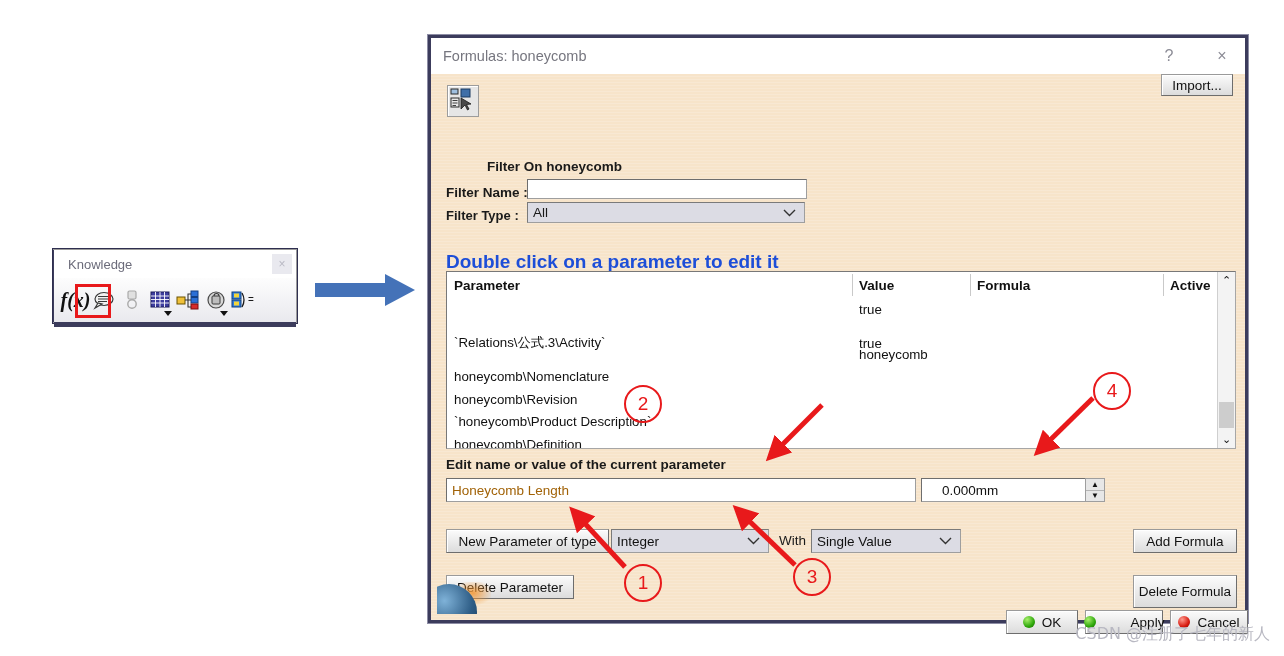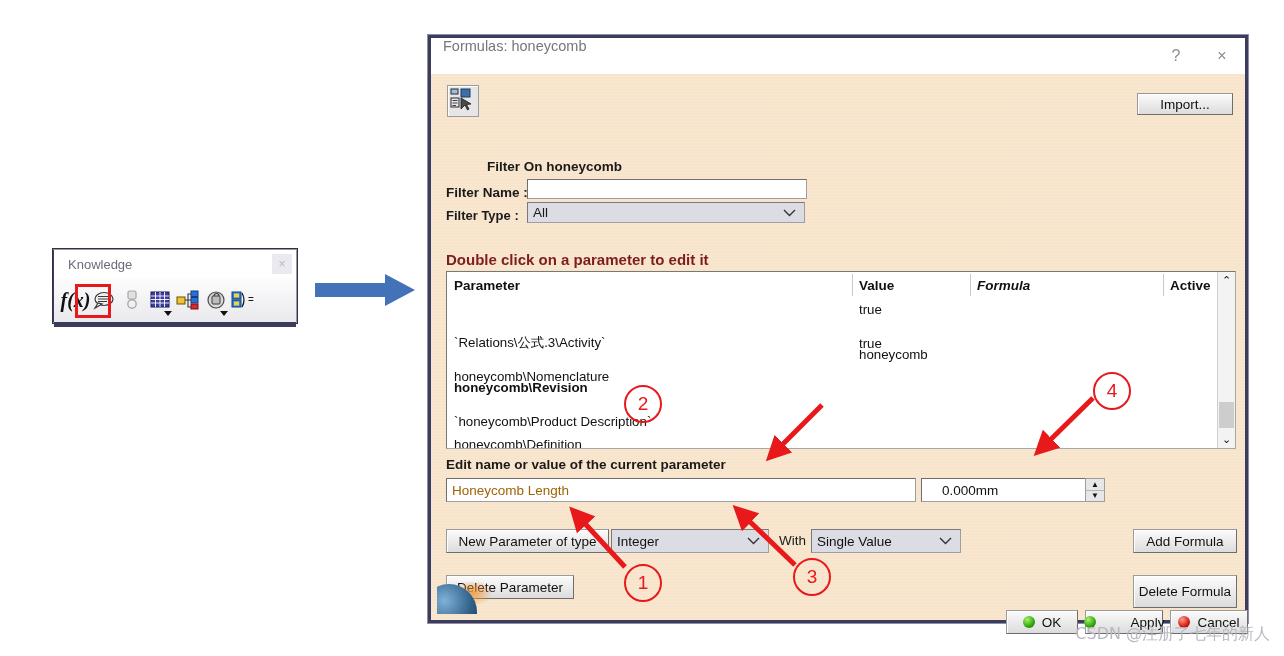--- a/index.html
+++ b/index.html
@@ -43,21 +43,21 @@
   #blue-arrow{position:absolute;left:315px;top:272px;width:100px;height:36px;}
 
   
   #formulas-dialog{
     position:absolute;left:428px;top:35px;width:820px;height:588px;
     background:#f6e3c8;border:3px solid #3c3c5c;box-sizing:border-box;
     box-shadow:0 0 0 1px #8d8da5;
   }
   #dlg-titlebar{
     position:absolute;left:0;top:0;right:0;height:36px;background:#ffffff;
-    display:flex;align-items:flex-start;
+    display:flex;align-items:center;gap:7px;
   }
   #dlg-title{font-size:14.5px;color:#76767f;padding-left:12px;flex:1;}
   .tb-btn{width:46px;height:36px;display:flex;align-items:center;justify-content:center;
     font-size:16px;color:#8c8c96;}
   #dlg-body{
     position:absolute;left:0;top:36px;right:0;bottom:0;
     background:#f7e4ca;
   }
   #peach-texture{position:absolute;inset:0;
     background-image:repeating-linear-gradient(0deg,rgba(255,255,255,.30) 0 1px,rgba(0,0,0,0) 1px 3px);
@@ -77,21 +77,21 @@
     font-size:13px;padding:0 3px;box-sizing:border-box;font-family:"Liberation Sans",sans-serif;
   }
   #filter-type-label{position:absolute;left:15px;top:134px;font-size:13px;color:#1a1a1a;font-weight:bold;}
   #filter-type-select{
     position:absolute;left:96px;top:128px;width:278px;height:21px;
     background:#dcdce4;border:1px solid #9e9e9e;border-top-color:#7a7a7a;border-left-color:#7a7a7a;
     font-size:13.5px;color:#1a1a1a;display:flex;align-items:center;padding-left:5px;box-sizing:border-box;
   }
   .sel-caret{position:absolute;right:8px;top:50%;transform:translateY(-50%);}
 
-  #dblclick-label{position:absolute;left:15px;top:177px;font-size:15px;color:#7f1d1d;font-weight:bold;}
+  #dblclick-label{position:absolute;left:15px;top:177px;font-size:19px;color:#1d4ed8;font-weight:bold;}
 
   
   #param-table{
     position:absolute;left:15px;top:197px;width:790px;height:178px;
     background:#ffffff;border:1px solid #a6a6a6;border-top-color:#787878;border-left-color:#787878;
     box-sizing:border-box;overflow:hidden;
   }
   #param-head{position:absolute;left:0;top:0;right:0;height:26px;background:#ffffff;}
   #param-head .hcell{position:absolute;top:0;height:26px;display:flex;align-items:center;
     font-size:13.5px;color:#111;font-weight:bold;}
@@ -124,21 +124,21 @@
   #edit-value-spin div{flex:1;display:flex;align-items:center;justify-content:center;font-size:8px;color:#111;}
   #edit-value-spin div:first-child{border-bottom:1px solid #b5b5b5;}
 
   .w-btn{
     background:linear-gradient(#fbfbfb,#dcdcdc);
     border:1px solid #9a9a9a;border-bottom-color:#6d6d6d;border-right-color:#6d6d6d;
     box-shadow:inset 1px 1px 0 #ffffff;
     font-size:13.5px;color:#111;display:flex;align-items:center;justify-content:center;
     box-sizing:border-box;font-family:"Liberation Sans",sans-serif;
   }
-  #import-btn{position:absolute;right:12px;top:19px;width:96px;height:22px;}
+  #import-btn{position:absolute;right:12px;top:0;width:72px;height:22px;}
   #new-param-btn{position:absolute;left:15px;top:455px;width:163px;height:24px;}
   #type-select{
     position:absolute;left:180px;top:455px;width:158px;height:24px;
     background:#dcdce4;border:1px solid #9e9e9e;border-top-color:#7a7a7a;border-left-color:#7a7a7a;
     font-size:13.5px;color:#111;display:flex;align-items:center;padding-left:5px;box-sizing:border-box;
   }
   #with-label{position:absolute;left:348px;top:459px;font-size:13.5px;color:#1a1a1a;}
   #with-select{
     position:absolute;left:380px;top:455px;width:150px;height:24px;
     background:#dcdce4;border:1px solid #9e9e9e;border-top-color:#7a7a7a;border-left-color:#7a7a7a;
@@ -301,21 +301,21 @@
         <polyline points="1,1.5 6.5,7 12,1.5" fill="none" stroke="#333" stroke-width="1.4"></polyline>
       </svg>
     </div>
 
     <div id="dblclick-label">Double click on a parameter to edit it</div>
 
     <div id="param-table">
       <div id="param-head">
           <div class="hcell" style="left: 7px;">Parameter</div>
           <div class="hcell" style="left: 412px;">Value</div>
-          <div class="hcell" style="left: 530px; font-style: italic;">Formula</div>
+          <div class="hcell" style="left: 530px;">Formula</div>
           <div class="hcell" style="left: 723px;">Active</div>
           <div class="hsep" style="left: 405px;"></div>
           <div class="hsep" style="left: 523px;"></div>
           <div class="hsep" style="left: 716px;"></div>
         </div>
       <div id="param-rows">
           <div class="prow" style="top: 26px;">
             <div class="pcell" style="left: 412px;">true</div>
             <div class="pcell" style="left: 530px;"></div>
             <div class="pcell" style="left: 723px;"></div>
@@ -330,21 +330,21 @@
             <div class="pcell" style="left: 412px;">honeycomb</div>
             <div class="pcell" style="left: 530px;"></div>
             <div class="pcell" style="left: 723px;"></div>
           </div>
           <div class="prow" style="top: 93.5px;">
             <div class="pcell" style="left: 7px;">honeycomb\Nomenclature</div>
             <div class="pcell" style="left: 412px;"></div>
             <div class="pcell" style="left: 530px;"></div>
             <div class="pcell" style="left: 723px;"></div>
           </div>
-          <div class="prow" style="top: 104px; font-weight: bold;">
+          <div class="prow" style="top: 116px;">
             <div class="pcell" style="left: 7px;">honeycomb\Revision</div>
             <div class="pcell" style="left: 412px;"></div>
             <div class="pcell" style="left: 530px;"></div>
             <div class="pcell" style="left: 723px;"></div>
           </div>
           <div class="prow" style="top: 138.5px;">
             <div class="pcell" style="left: 7px;">`honeycomb\Product Description`</div>
             <div class="pcell" style="left: 412px;"></div>
             <div class="pcell" style="left: 530px;"></div>
             <div class="pcell" style="left: 723px;"></div>

